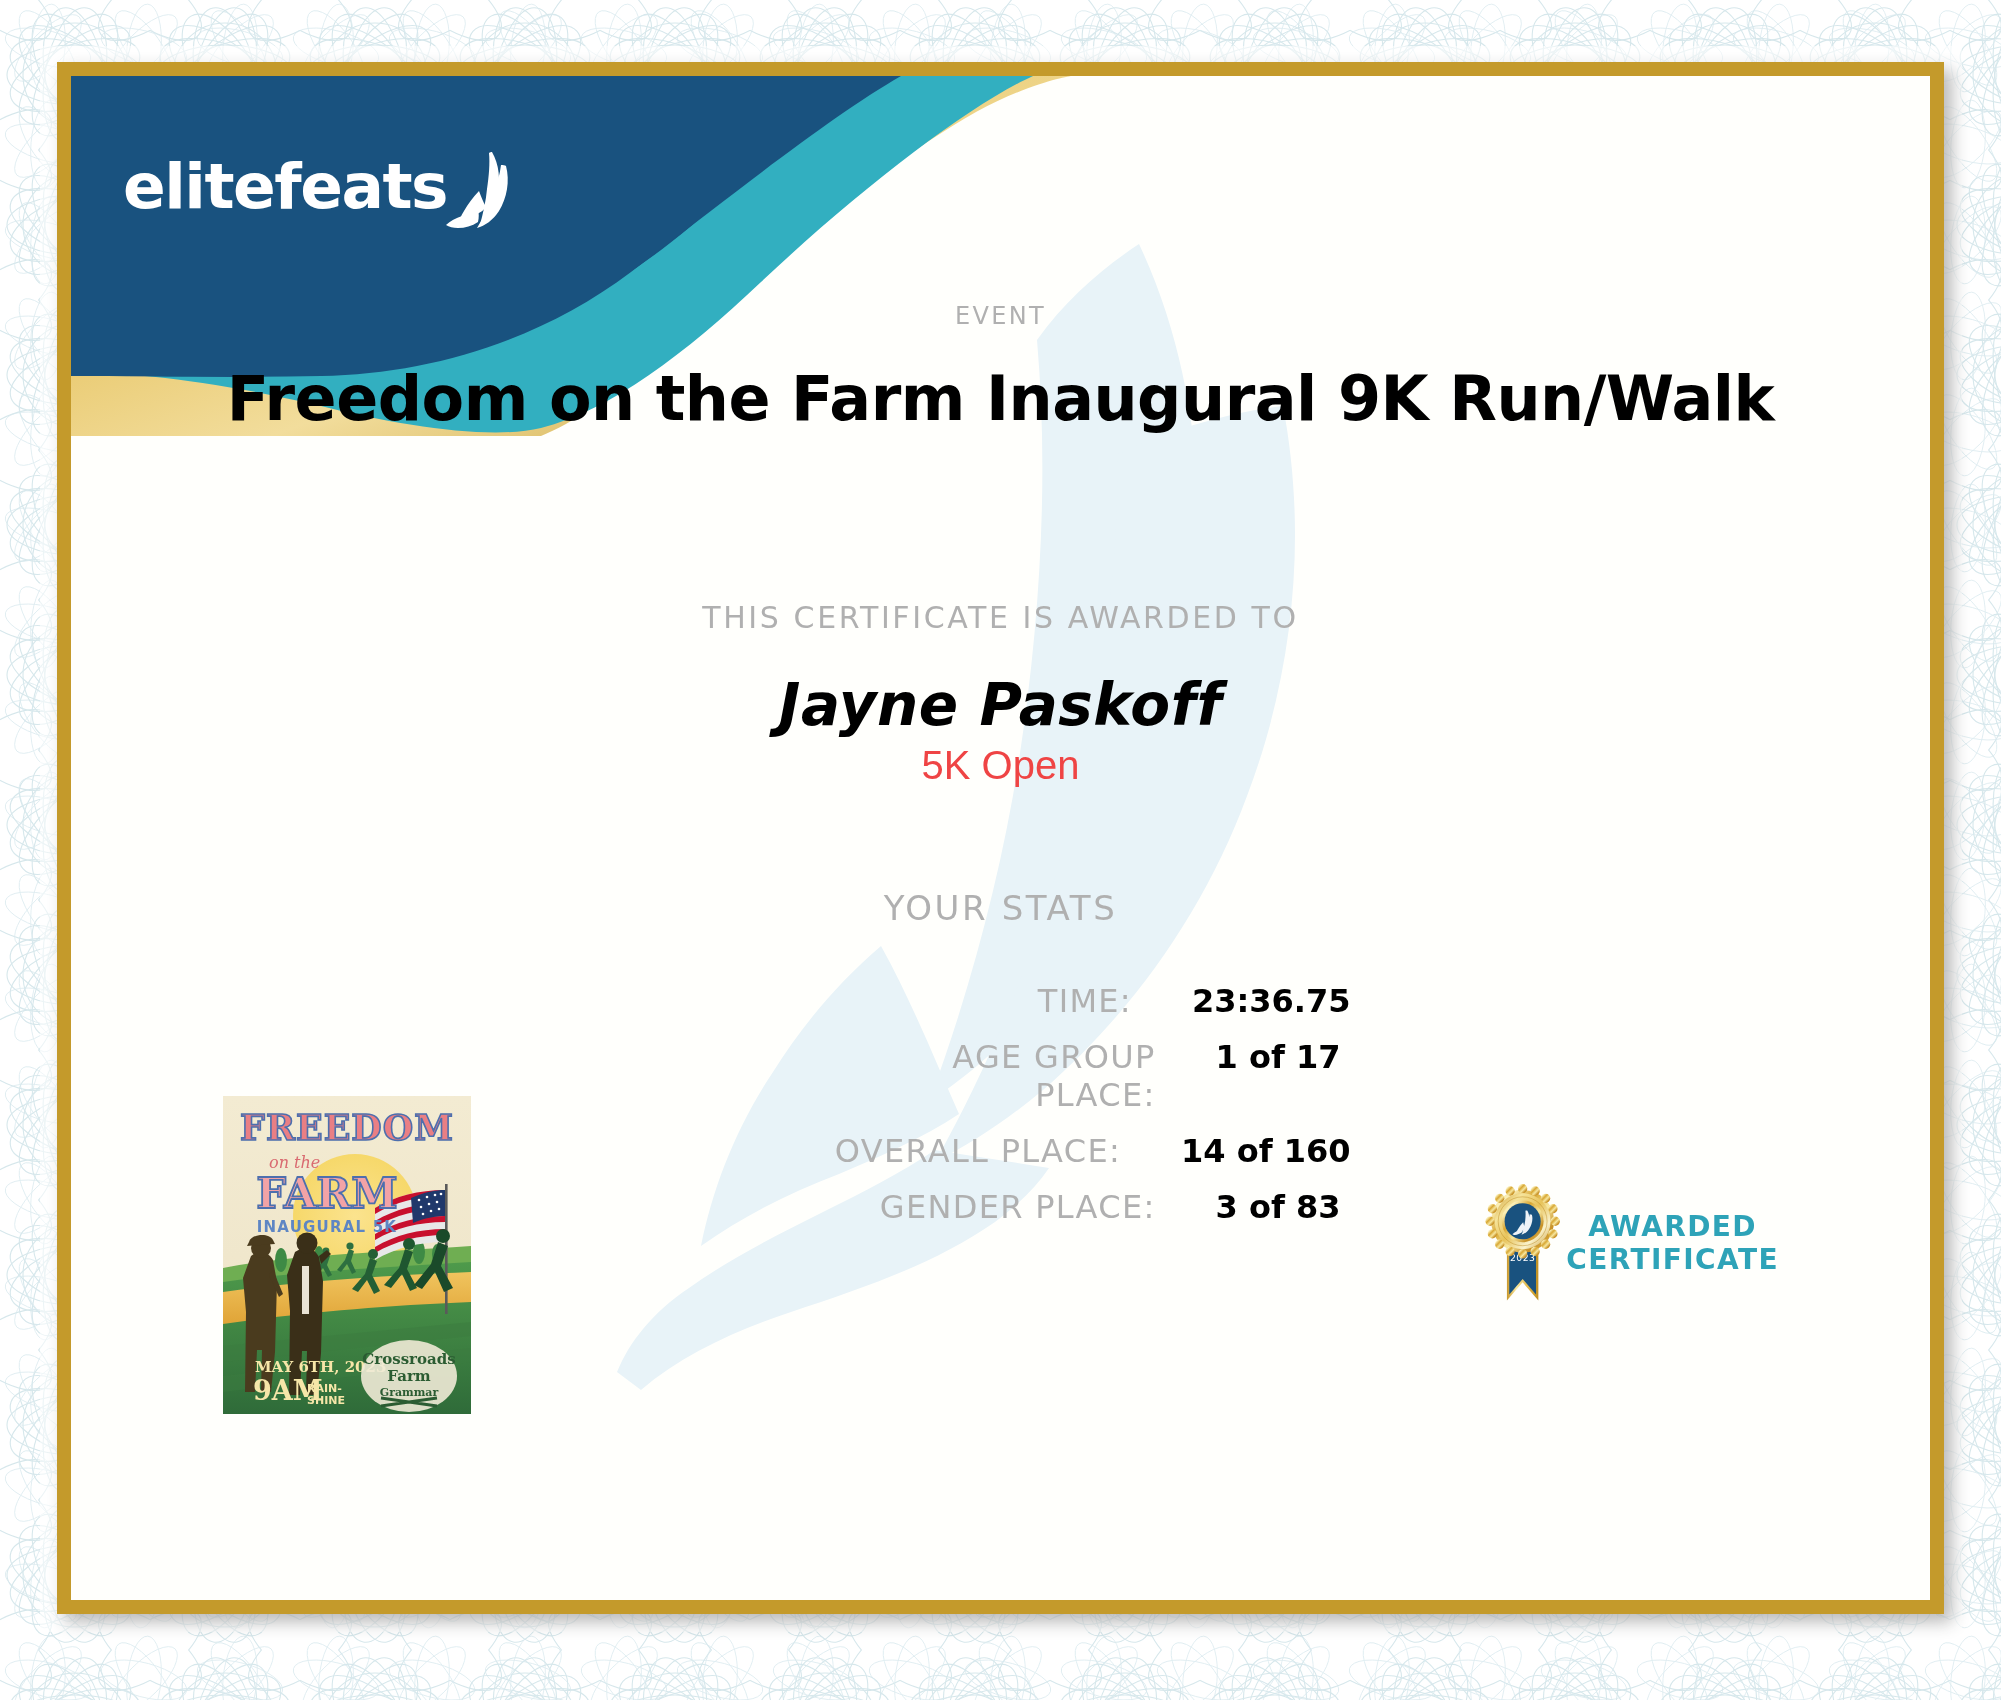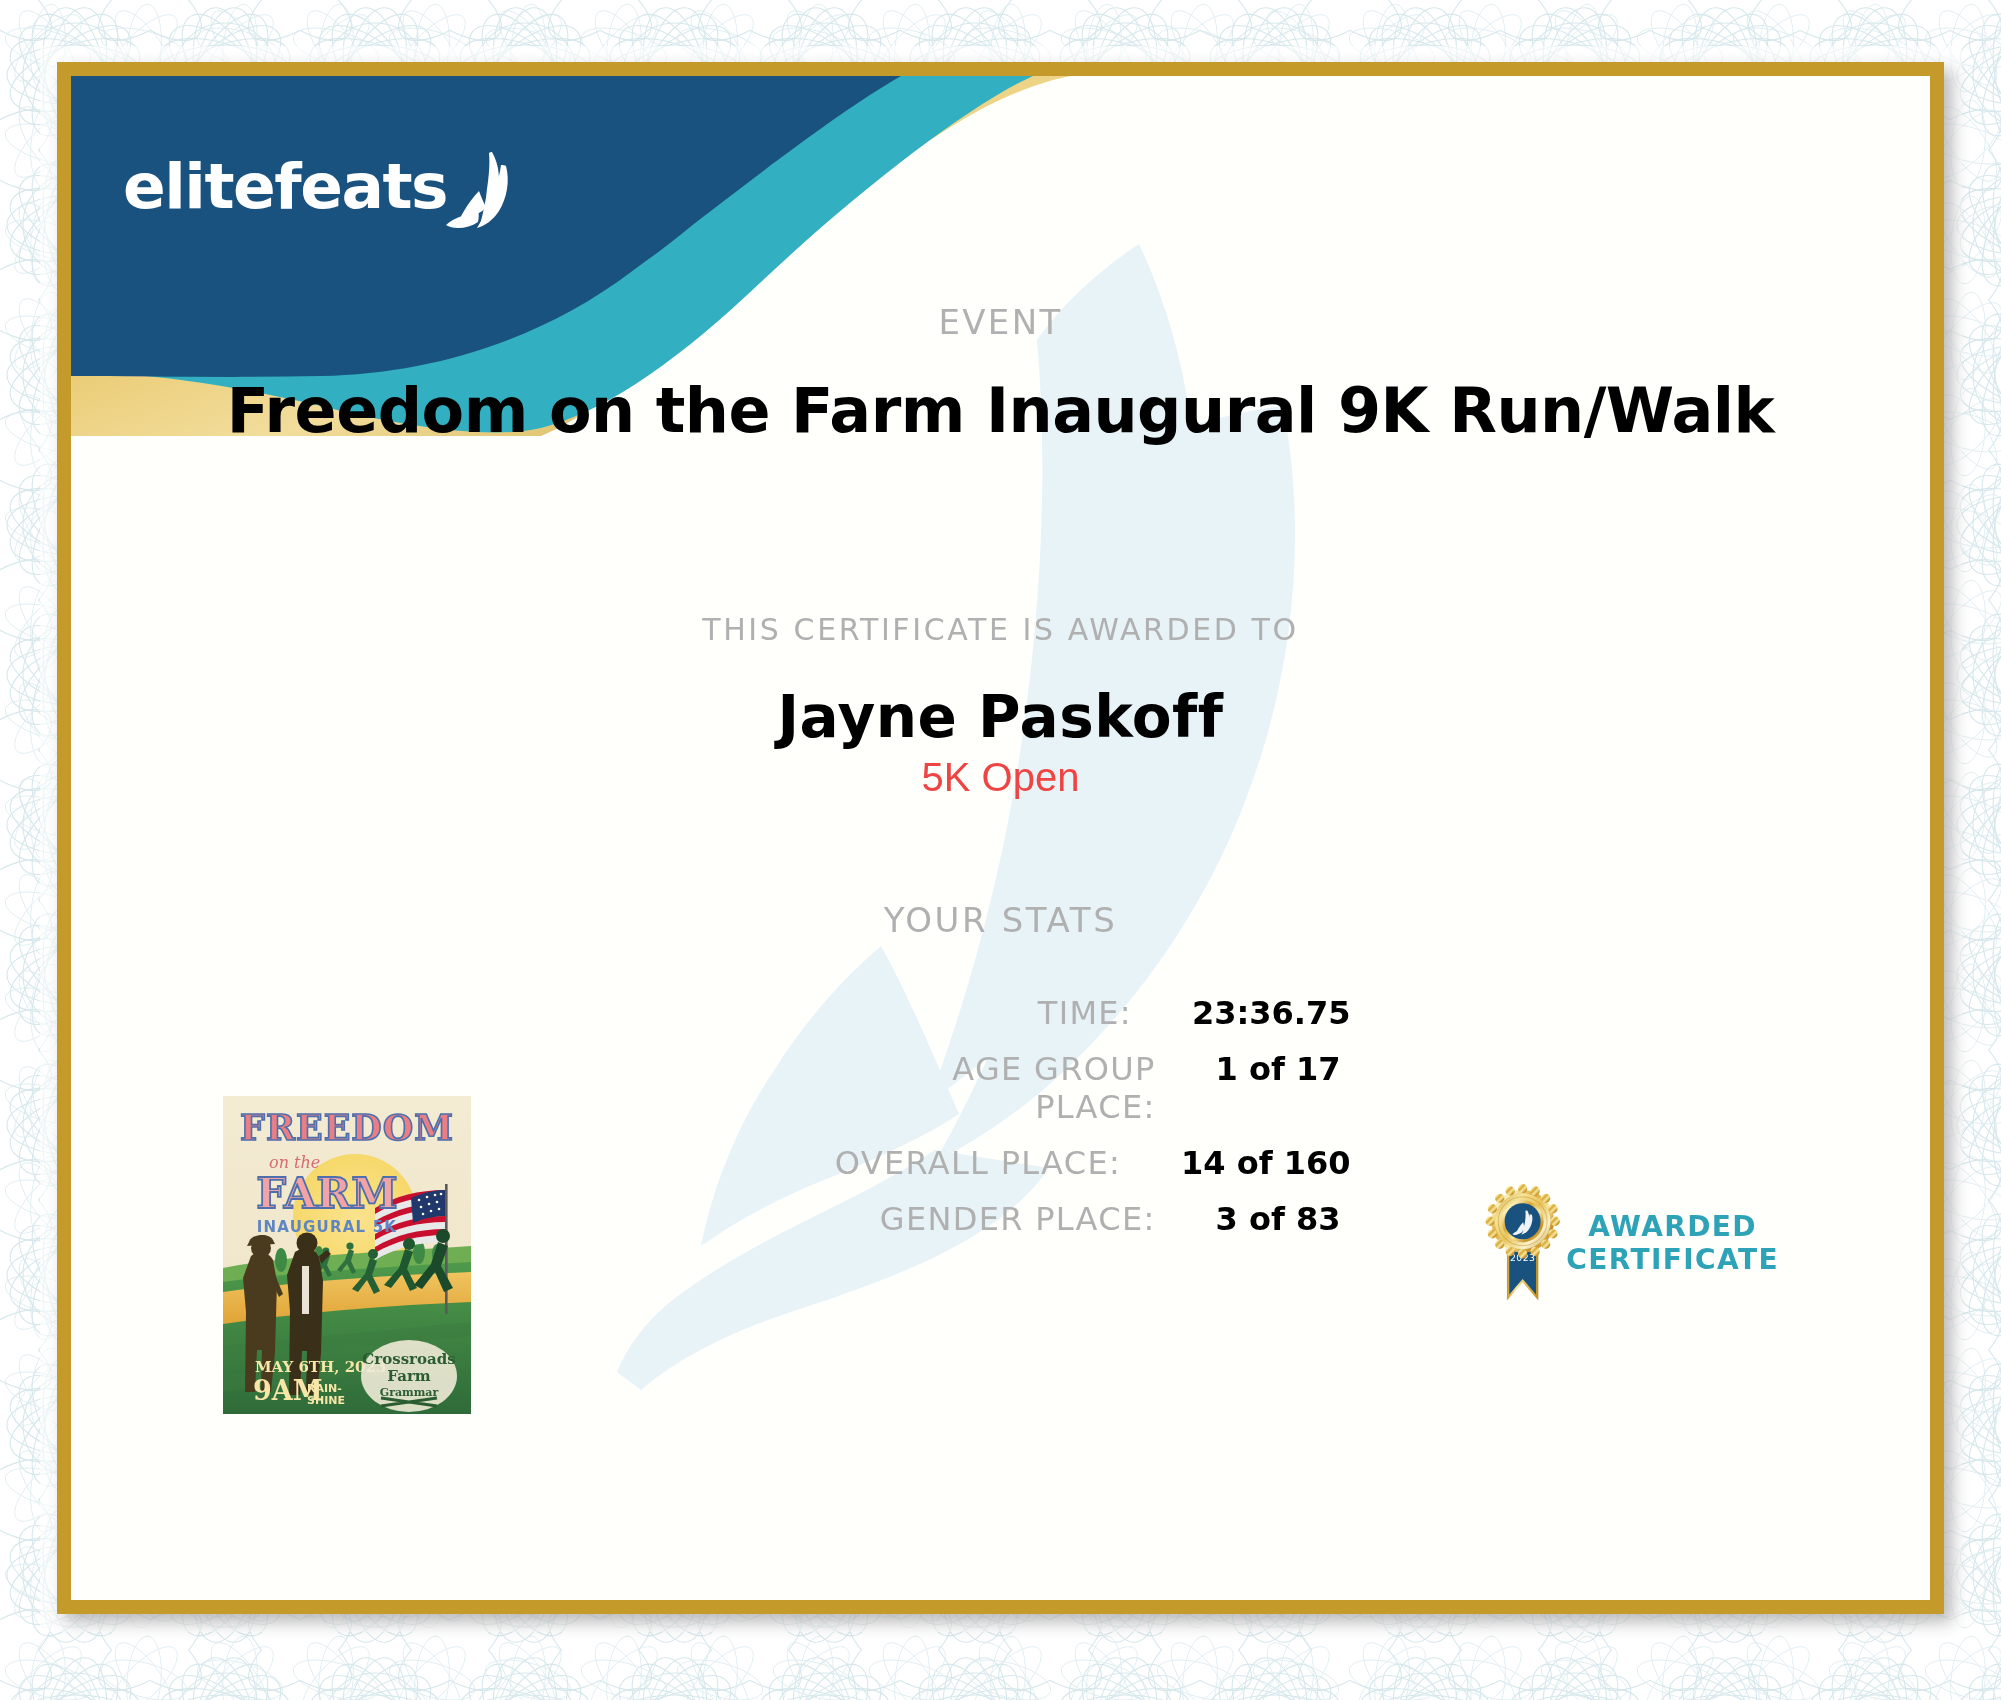--- a/index.html
+++ b/index.html
@@ -67,21 +67,21 @@
   }
 
   
   #content {
     position:absolute; inset:0;
     z-index:5;
     display:flex; flex-direction:column; align-items:center;
   }
   .label-muted {
     color:#b0b0b0;
-    font-size:34px;
+    font-size:24px;
     letter-spacing:2.3px;
     font-weight:normal;
     text-align:center;
     font-family:"DejaVu Sans", sans-serif;
   }
   #event-label { margin-top:226px; }
   #event-name {
     margin-top:32px;
     font-size:62px;
     font-weight:bold;
@@ -92,20 +92,21 @@
   }
   #awarded-label { margin-top:165px; font-size:30px; letter-spacing:2.6px; }
   #recipient-name {
     margin-top:36px;
     font-size:58px;
     font-weight:bold;
     color:#000000;
     text-align:center;
     letter-spacing:.5px;
     font-family:"DejaVu Sans", sans-serif;
+    font-style:italic;
   }
   #recipient-division {
     margin-top:4px;
     font-size:40px;
     color:#ef4444;
     text-align:center;
     font-family:"Liberation Sans", sans-serif;
   }
   #stats-label { margin-top:100px; font-size:34px; letter-spacing:2.6px; }
 

